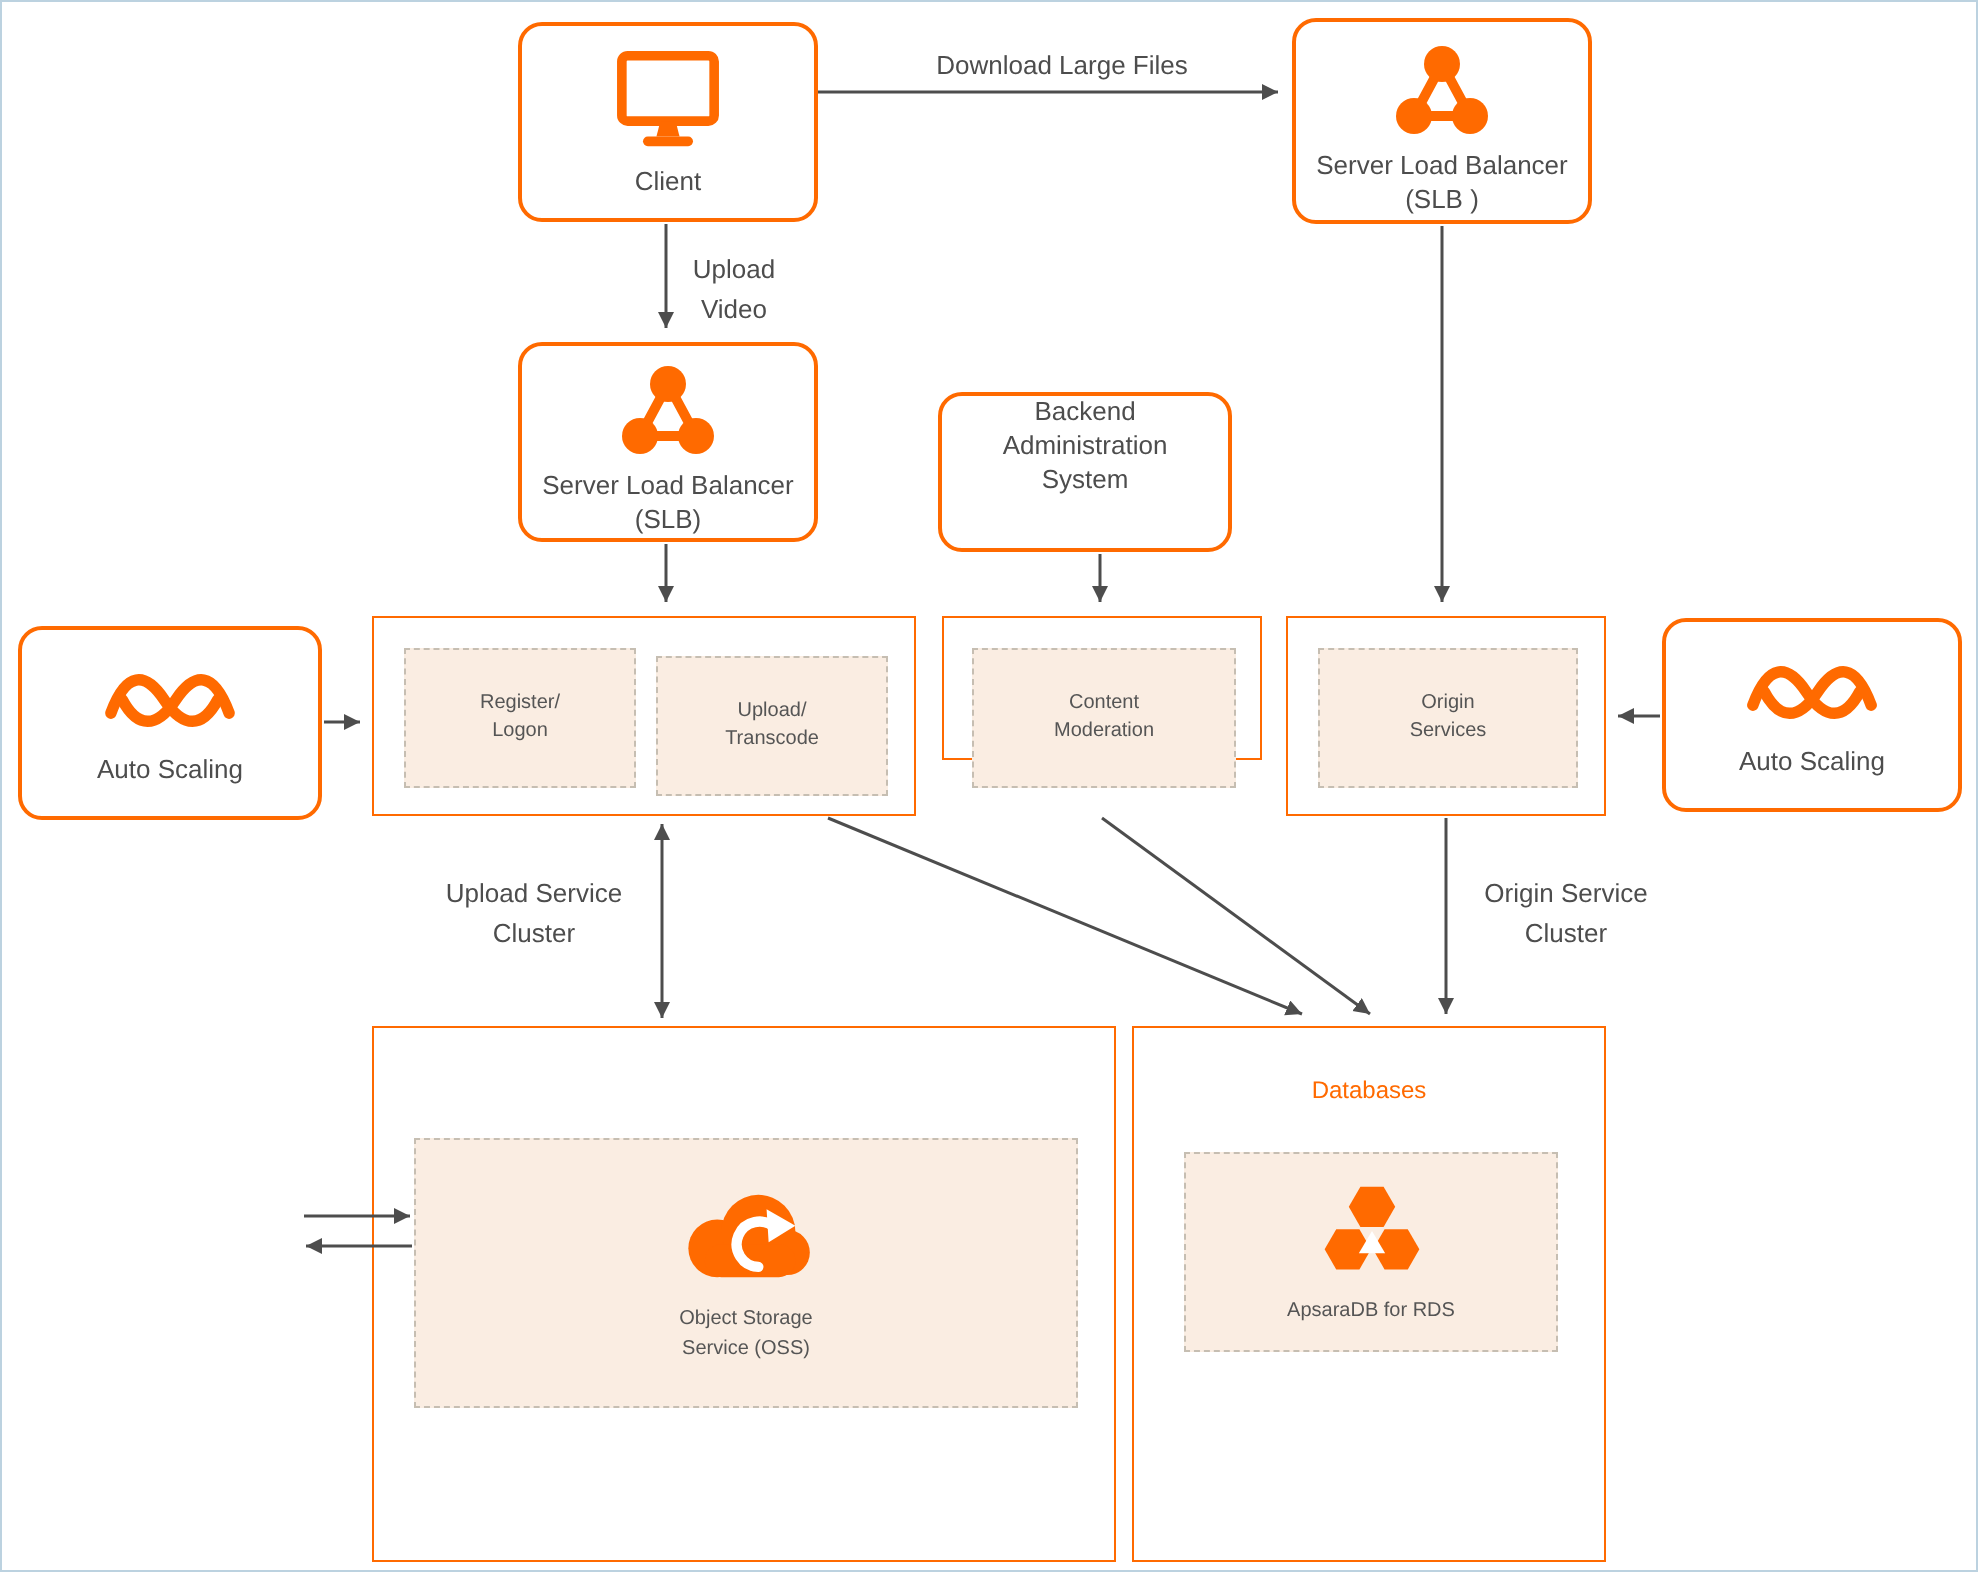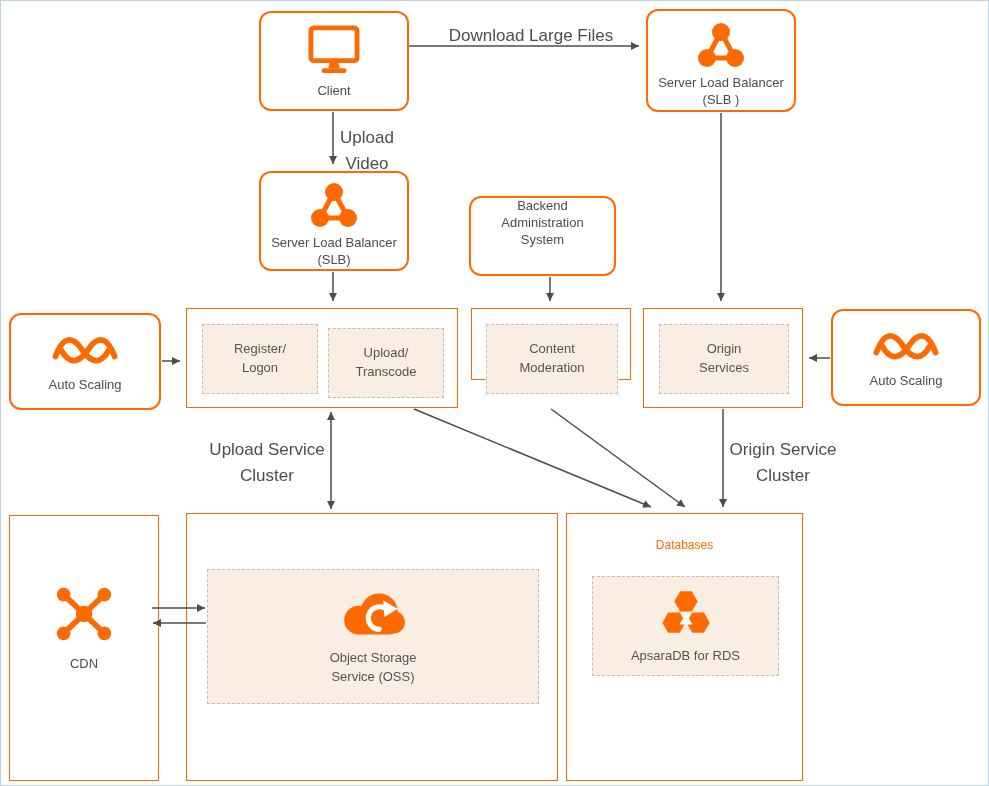--- a/index.html
+++ b/index.html
@@ -8,23 +8,23 @@
   .canvas { position:relative; width:989px; height:786px; background:#ffffff;
             border:1px solid #bcd2e0; overflow:hidden; }
 
   .node { position:absolute; background:#ffffff; display:flex; flex-direction:column;
           align-items:center; text-align:center; font-size:13px; line-height:1.3; color:#4d4d4d; }
   .rounded { border:2px solid #FF6A00; border-radius:12px; }
   .rectbox { border:1.5px solid #FF6A00; }
 
   .dashed { position:absolute; border:1px dashed #c6beb2; background:#FAEDE2;
             display:flex; flex-direction:column; align-items:center; justify-content:center;
-            font-size:13px; color:#555555; line-height:1.45; text-align:center; }
-
-  .lbl { position:absolute; font-size:17px; color:#4d4d4d; text-align:center; line-height:1.5; }
+            font-size:10px; color:#555555; line-height:1.45; text-align:center; }
+
+  .lbl { position:absolute; font-size:13px; color:#4d4d4d; text-align:center; line-height:1.5; }
 
   .icon { display:block; line-height:0; }
 
   .db-title { position:absolute; top:24px; left:0; width:100%; text-align:center;
               color:#FF6A00; font-size:12px; }
 
   svg.overlay { position:absolute; left:0; top:0; pointer-events:none; }
   .edge { stroke:#4D4D4D; stroke-width:1.5; fill:none; }
 </style>
 </head>
@@ -113,38 +113,20 @@
     </div>
   </div>
 
   <div class="node rectbox" style="left:642px; top:307px; width:160px; height:100px;">
     <div class="dashed" style="left:15px; top:15px; width:130px; height:70px;">
       <span>Origin</span>
       <span>Services</span>
     </div>
   </div>
 
-  <div class="node rectbox" style="left:8px; top:514px; width:150px; height:266px;">
-    <span class="icon" style="margin-top:66px;">
-      <svg width="64" height="64" viewBox="0 0 66 66">
-        <g stroke="#FF6A00" stroke-width="6">
-          <line x1="33" y1="33" x2="12" y2="13"></line>
-          <line x1="33" y1="33" x2="54" y2="13"></line>
-          <line x1="33" y1="33" x2="12" y2="53"></line>
-          <line x1="33" y1="33" x2="54" y2="53"></line>
-        </g>
-        <circle cx="12" cy="13" r="7" fill="#FF6A00"></circle>
-        <circle cx="54" cy="13" r="7" fill="#FF6A00"></circle>
-        <circle cx="12" cy="53" r="7" fill="#FF6A00"></circle>
-        <circle cx="54" cy="53" r="7" fill="#FF6A00"></circle>
-        <circle cx="33" cy="33" r="8.5" fill="#FF6A00"></circle>
-      </svg>
-    </span>
-    <span style="margin-top:10px;">CDN</span>
-  </div>
 
   <div class="node rectbox" style="left:185px; top:512px; width:372px; height:268px;">
     <div class="dashed" style="left:20px; top:55px; width:332px; height:135px;">
       <span class="icon">
         <svg width="70" height="54" viewBox="0 0 68 52">
           <g fill="#FF6A00">
             <circle cx="20" cy="32" r="14"></circle>
             <circle cx="40" cy="24" r="18"></circle>
             <circle cx="54" cy="34" r="11"></circle>
             <rect x="14" y="30" width="44" height="16" rx="8"></rect>

